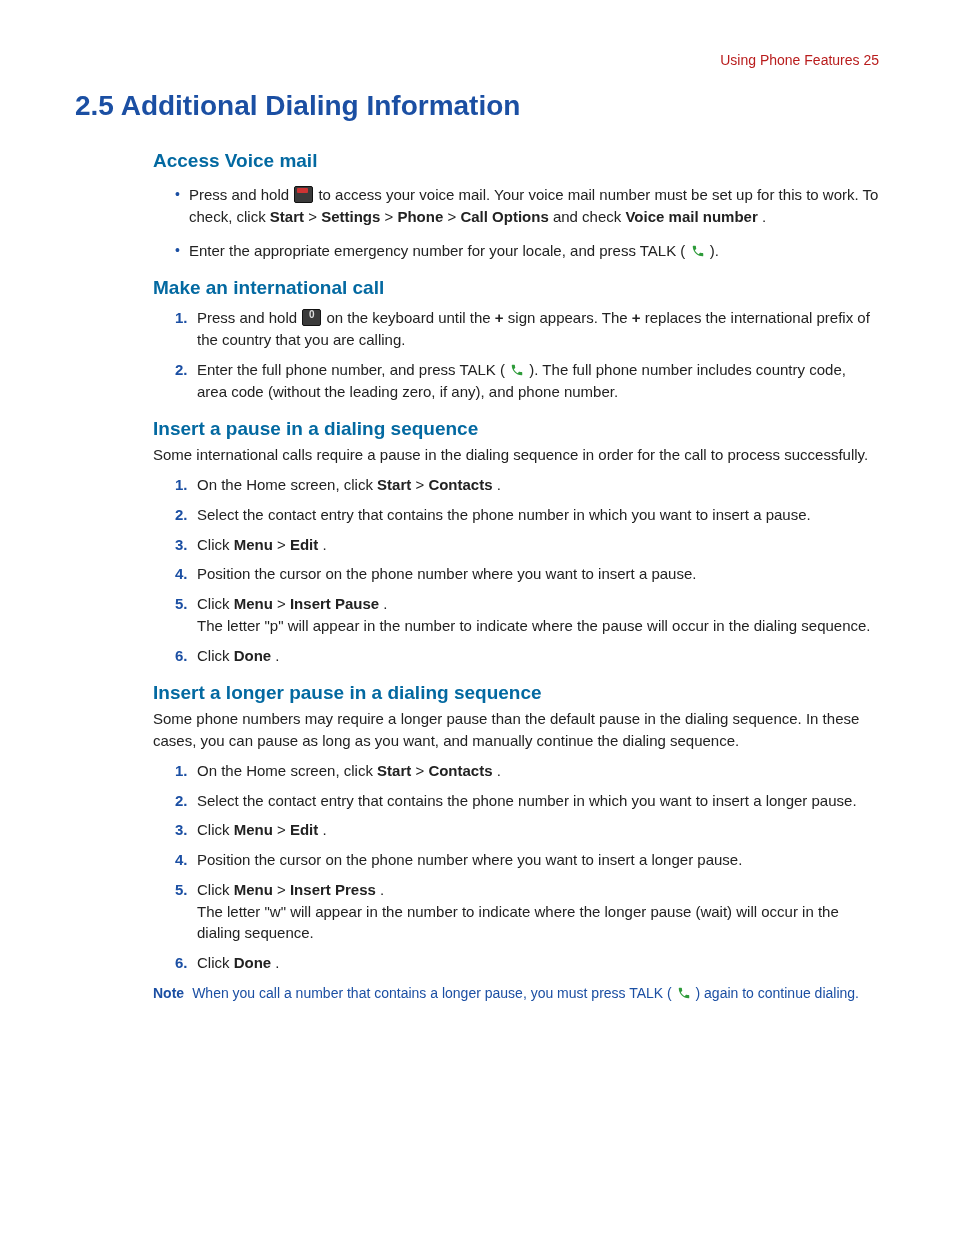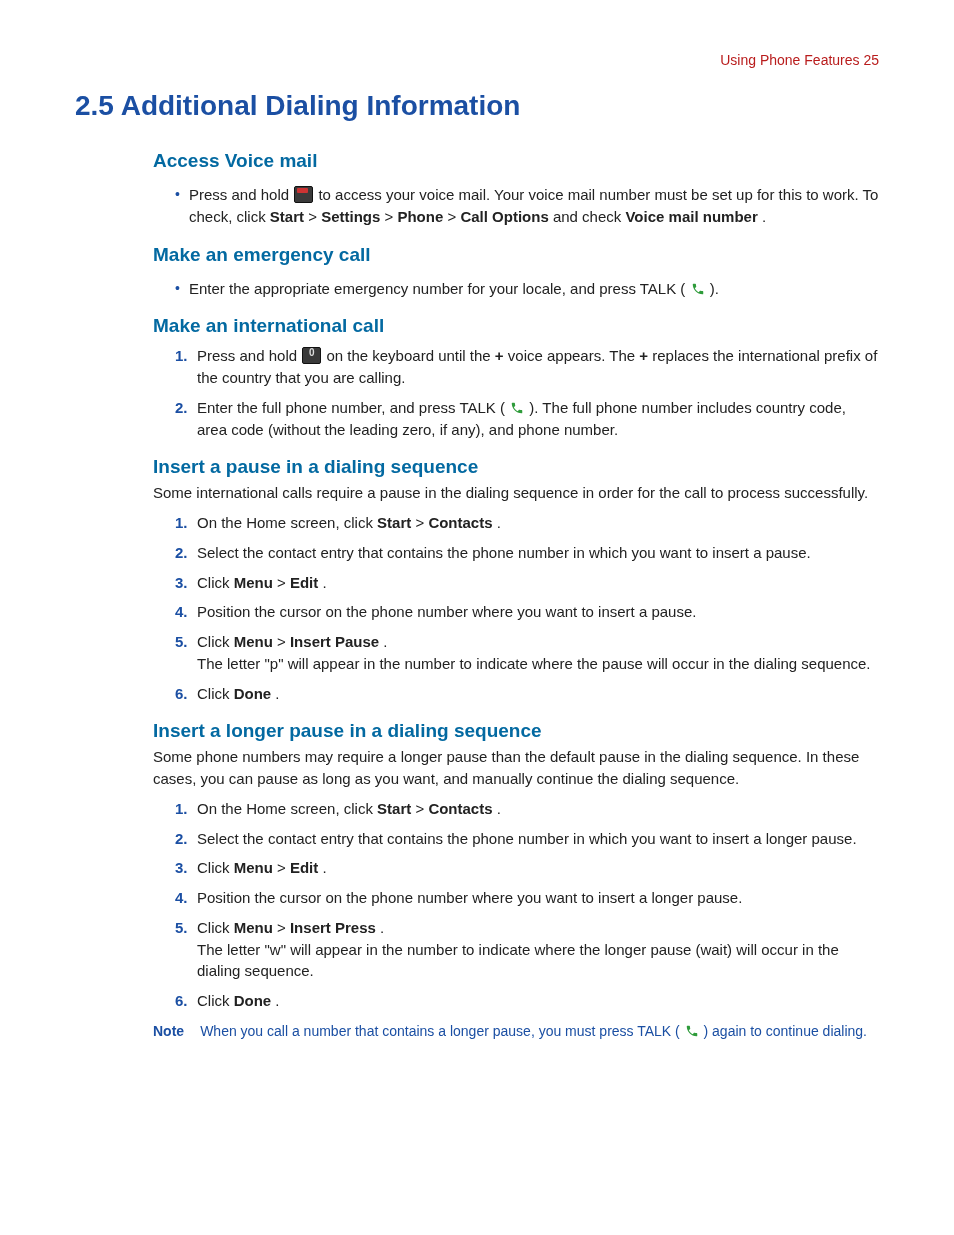--- a/index.html
+++ b/index.html
@@ -75,21 +75,21 @@
     color: #1b4fa3;
     font-weight: 700;
     position: absolute;
     left: 0;
     top: 0;
   }
   b { font-weight: 700; }
   .note-row {
     padding-left: 78px;
     display: flex;
-    gap: 16px;
+    gap: 8px;
     font-size: 14px;
     color: #1b4fa3;
     margin-top: 10px;
     line-height: 1.4;
   }
   .note-label { font-weight: 700; flex: 0 0 auto; }
   .note-text { flex: 1 1 auto; }
   .icon-key {
     display: inline-block;
     width: 17px;
@@ -147,39 +147,38 @@
       <span> &gt; </span>
       <b>Phone</b>
       <span> &gt; </span>
       <b>Call Options</b>
       <span> and check </span>
       <b>Voice mail number</b>
       <span>.</span>
     </li>
   </ul>
 
-  <h2 class="sub-title">Make an emergency call</h2>
   <ul class="bullets">
     <li>
       <span>Enter the appropriate emergency number for your locale, and press TALK ( </span>
       <span class="icon-talk"><svg viewBox="0 0 24 24" width="14" height="14">
             <path fill="#2e9b3a" d="M6.6 10.8c1.4 2.8 3.8 5.2 6.6 6.6l2.2-2.2c.3-.3.7-.4 1-.2 1.2.4 2.4.6 3.6.6.6 0 1 .4 1 1v3.4c0 .6-.4 1-1 1C10.6 21 3 13.4 3 4c0-.6.4-1 1-1h3.4c.6 0 1 .4 1 1 0 1.2.2 2.4.6 3.6.1.4 0 .8-.3 1l-2.1 2.2z"></path>
           </svg></span>
       <span> ).</span>
     </li>
   </ul>
 
   <h2 class="sub-title">Make an international call</h2>
   <ol class="steps">
     <li>
       <span>Press and hold </span>
       <span class="icon-key zero"></span>
       <span> on the keyboard until the </span>
       <b>+</b>
-      <span> voice appears. The </span>
+      <span> sign appears. The </span>
       <b>+</b>
       <span> replaces the international prefix of the country that you are calling.</span>
     </li>
     <li>
       <span>Enter the full phone number, and press TALK ( </span>
       <span class="icon-talk"><svg viewBox="0 0 24 24" width="14" height="14">
             <path fill="#2e9b3a" d="M6.6 10.8c1.4 2.8 3.8 5.2 6.6 6.6l2.2-2.2c.3-.3.7-.4 1-.2 1.2.4 2.4.6 3.6.6.6 0 1 .4 1 1v3.4c0 .6-.4 1-1 1C10.6 21 3 13.4 3 4c0-.6.4-1 1-1h3.4c.6 0 1 .4 1 1 0 1.2.2 2.4.6 3.6.1.4 0 .8-.3 1l-2.1 2.2z"></path>
           </svg></span>
       <span> ). The full phone number includes country code, area code (without the leading zero, if any), and phone number.</span>
     </li>

